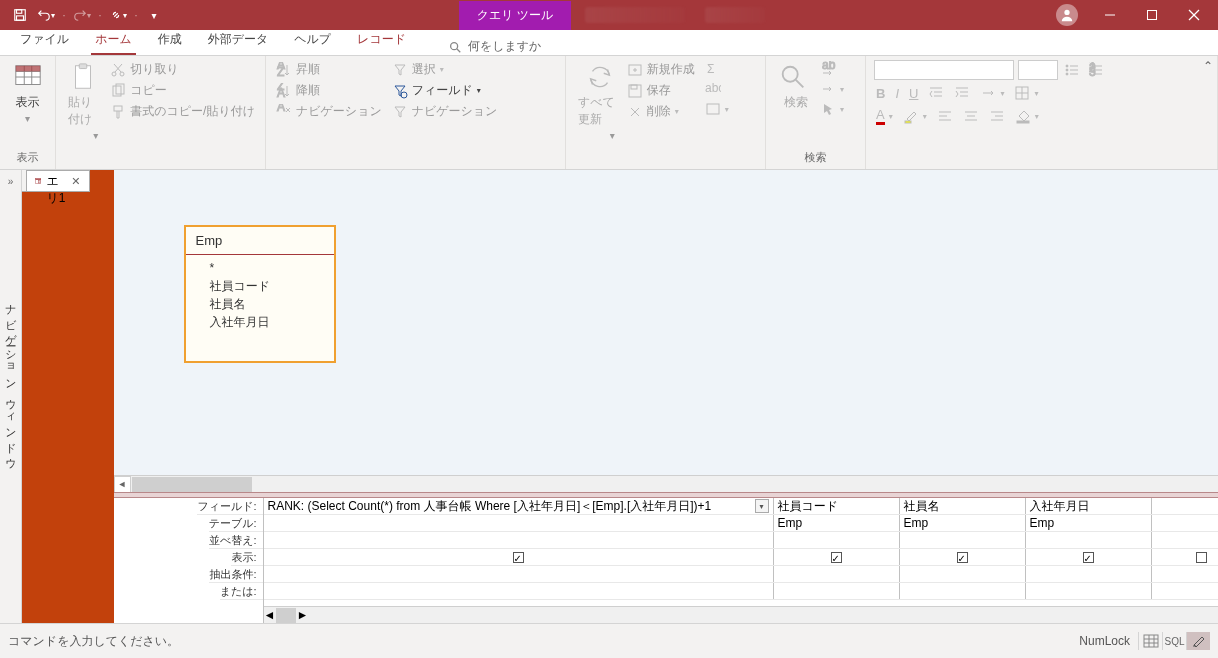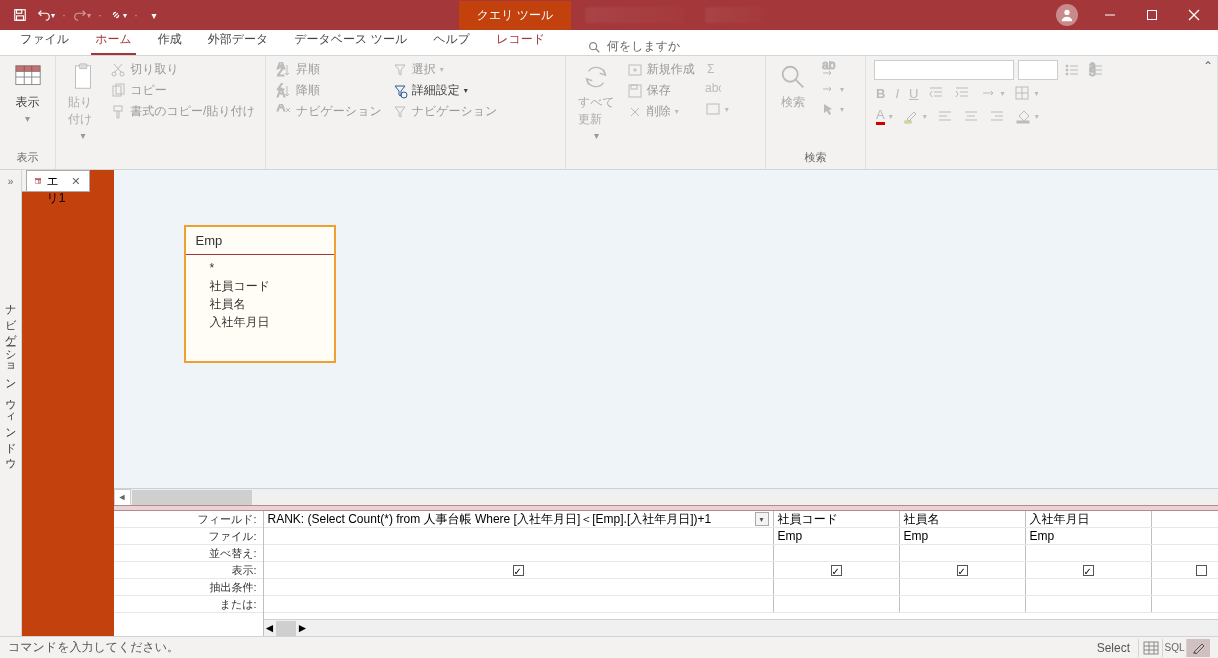--- a/index.html
+++ b/index.html
@@ -4,42 +4,42 @@
 <style>
 * { margin: 0; padding: 0; box-sizing: border-box; font-family: "Yu Gothic UI", "Meiryo", sans-serif; font-size: 12px; }
 body { width: 1218px; height: 658px; background: #fff; overflow: hidden; display: flex; flex-direction: column; }
 
 
 .titlebar { height: 30px; background: #a4373a; display: flex; align-items: center; color: #fff; }
 .titlebar .qat { display: flex; align-items: center; gap: 2px; padding: 0 8px; }
 .titlebar .qat-btn { width: 24px; height: 24px; display: flex; align-items: center; justify-content: center; cursor: pointer; color: #fff; }
 .titlebar .qat-sep { color: #d0a0a0; margin: 0 2px; }
 .titlebar .title-center { flex: 1; display: flex; align-items: center; justify-content: center; gap: 8px; }
-.titlebar .tool-tab { background: #c2410c; padding: 6px 18px; font-size: 12px; }
+.titlebar .tool-tab { background: #a21caf; padding: 6px 18px; font-size: 12px; }
 .titlebar .app-title { font-size: 12px; }
 .titlebar .win-btns { display: flex; align-items: center; gap: 2px; padding-right: 4px; }
 .titlebar .user-circle { width: 22px; height: 22px; border-radius: 50%; background: #c98a8c; display: flex; align-items: center; justify-content: center; margin-right: 10px; }
 .titlebar .win-btn { width: 40px; height: 30px; display: flex; align-items: center; justify-content: center; cursor: pointer; }
 .titlebar .user-blur { width: 100px; height: 16px; background: linear-gradient(90deg, #b86a6c40, #b86a6c10); border-radius: 3px; filter: blur(1px); margin: 0 6px; }
 
 
 .ribbon-tabs { height: 26px; background: #fff; border-bottom: 1px solid #d4d4d4; display: flex; align-items: flex-end; padding-left: 16px; gap: 18px; }
 .ribbon-tab { font-size: 12px; color: #444; padding: 4px 4px 5px 4px; cursor: pointer; border-bottom: 2px solid transparent; }
 .ribbon-tab.active { color: #a4373a; border-bottom: 2px solid #a4373a; }
 .ribbon-tab.design { color: #a4373a; }
 .ribbon-search { display: flex; align-items: center; gap: 6px; color: #666; margin-left: 20px; }
 .ribbon-search svg { width: 14px; height: 14px; }
 
 
 .ribbon { height: 114px; background: #f3f2f1; border-bottom: 1px solid #d4d4d4; display: flex; position: relative; }
 .ribbon-group { border-right: 1px solid #e1dfdd; padding: 4px 8px 2px 8px; display: flex; flex-direction: column; justify-content: space-between; }
 .ribbon-group-label { font-size: 11px; color: #666; text-align: center; padding: 2px 0; }
 .ribbon-group-body { display: flex; align-items: flex-start; gap: 6px; flex: 1; }
 .ribbon-bigbtn { display: flex; flex-direction: column; align-items: center; gap: 2px; padding: 2px 4px; cursor: pointer; color: #444; }
-.ribbon-bigbtn.disabled { color: #ababab; }
+.ribbon-bigbtn.disabled { color: #ababab; align-items: flex-end; }
 .ribbon-item { display: flex; align-items: center; gap: 4px; font-size: 12px; color: #999; padding: 1px 2px; white-space: nowrap; }
 .ribbon-item svg { flex-shrink: 0; }
 .ribbon-col { display: flex; flex-direction: column; gap: 2px; }
 .ribbon-dropdown { font-size: 10px; color: #999; }
 .ribbon-corner { position: absolute; right: 0; top: 0; width: 20px; height: 20px; display: flex; align-items: center; justify-content: center; color: #666; cursor: pointer; }
 .group-sm-launcher { font-size: 9px; color: #888; margin-left: 4px; }
 .format-select { width: 140px; height: 20px; background: #fff; border: 1px solid #ccc; }
 .format-num { width: 40px; height: 20px; background: #fff; border: 1px solid #ccc; }
 
 
@@ -61,39 +61,39 @@
 .table-box .tb-body { padding: 4px 10px 30px 24px; }
 .table-box .tb-field { font-size: 12px; color: #333; line-height: 18px; }
 .hscroll { height: 17px; background: #f0f0f0; border-top: 1px solid #cfcfcf; display: flex; align-items: center; }
 .hscroll .arrow { width: 17px; height: 17px; display: flex; align-items: center; justify-content: center; background: #fff; border: 1px solid #cfcfcf; font-size: 9px; color: #666; }
 .hscroll .thumb { width: 120px; height: 15px; background: #cfcfcf; margin-left: 1px; }
 .hscroll .track { flex: 1; }
 
 .splitter { height: 6px; background: #e8d4d5; border-top: 1px solid #b8888a; border-bottom: 1px solid #b8888a; cursor: ns-resize; }
 
 .grid-pane { height: 125px; display: flex; background: #fff; }
-.grid-labels { width: 150px; display: flex; flex-direction: column; border-right: 1px solid #c0c0c0; }
+.grid-labels { width: 150px; display: flex; flex-direction: column; border-right: 1px solid #c0c0c0; align-items: flex-end; }
 .grid-labels div { height: 17px; font-size: 11px; text-align: right; padding-right: 6px; border-bottom: 1px solid #e8e8e8; line-height: 17px; color: #333; }
 .grid-cols { flex: 1; display: flex; flex-direction: column; overflow: hidden; }
 .grid-row { height: 17px; display: flex; border-bottom: 1px solid #e8e8e8; }
 .grid-cell { border-right: 1px solid #c0c0c0; height: 100%; font-size: 11px; padding: 0 4px; line-height: 17px; white-space: nowrap; overflow: hidden; display: flex; align-items: center; }
 .grid-cell.c1 { width: 510px; }
 .grid-cell.cN { width: 126px; }
 .grid-cell.cLast { width: 100px; }
 .check { width: 11px; height: 11px; border: 1px solid #555; margin: 0 auto; position: relative; }
 .check.checked::after { content: "✓"; position: absolute; top: -3px; left: 0; font-size: 10px; }
 .cell-dd { width: 14px; height: 14px; border: 1px solid #aaa; background: #f4f4f4; display: flex; align-items: center; justify-content: center; font-size: 8px; color: #555; margin-left: auto; }
 .grid-hscroll { height: 17px; background: #f0f0f0; border-top: 1px solid #cfcfcf; display: flex; align-items: center; }
 .grid-vscroll { width: 17px; background: #f0f0f0; border-left: 1px solid #cfcfcf; display: flex; flex-direction: column; }
 .grid-vscroll .arrow { height: 17px; display: flex; align-items: center; justify-content: center; background: #fff; border: 1px solid #cfcfcf; font-size: 9px; color: #666; }
 .vscroll-outer { width: 17px; background: #f0f0f0; border-left: 1px solid #cfcfcf; display: flex; flex-direction: column; }
 .vscroll-outer .arrow { height: 17px; display: flex; align-items: center; justify-content: center; background: #fff; border: 1px solid #cfcfcf; font-size: 9px; color: #666; }
 
 
-.statusbar { height: 22px; background: #f3f2f1; border-top: 1px solid #d4d4d4; display: flex; align-items: center; padding: 0 8px; font-size: 11px; color: #555; }
+.statusbar { height: 35px; background: #f3f2f1; border-top: 1px solid #d4d4d4; display: flex; align-items: center; padding: 0 8px; font-size: 11px; color: #555; }
 .statusbar .spacer { flex: 1; }
 .statusbar .sb-item { padding: 0 8px; display: flex; align-items: center; gap: 4px; }
 .statusbar .view-btn { width: 24px; height: 18px; display: flex; align-items: center; justify-content: center; color: #666; cursor: pointer; border-left:1px solid #d4d4d4; }
 .statusbar .view-btn.active { background: #d0c0c0; }
 </style>
 </head>
 <body>
 
 <div class="titlebar">
   <div class="qat">
@@ -156,21 +156,20 @@
         </svg>
       </div>
   </div>
 </div>
 
 <div class="ribbon-tabs">
   <div class="ribbon-tab">ファイル</div>
   <div class="ribbon-tab active">ホーム</div>
   <div class="ribbon-tab">作成</div>
   <div class="ribbon-tab">外部データ</div>
-  <div class="ribbon-tab">データベース ツール</div>
   <div class="ribbon-tab">ヘルプ</div>
   <div class="ribbon-tab design">レコード</div>
   <div class="ribbon-search">
     <svg viewBox="0 0 16 16" fill="none" stroke="#888" stroke-width="1.5">
         <circle cx="7" cy="7" r="4"></circle>
         <line x1="10" y1="10" x2="14" y2="14"></line>
       </svg>
     <span>何をしますか</span>
   </div>
 </div>
@@ -267,21 +266,21 @@
               <path d="M3 3 h10 l-4 5 v5 l-2 -1 v-4 z"></path>
             </svg>
             <span>選択</span> 
             <span style="font-size:8px;color:#bbb">▾</span>
           </div>
         <div class="ribbon-item" style="color:#444">
             <svg width="16" height="16" viewBox="0 0 16 16" fill="none" stroke="#2b579a">
               <path d="M3 3 h10 l-4 5 v5 l-2 -1 v-4 z"></path>
               <circle cx="12" cy="12" r="3" stroke="#2b579a"></circle>
             </svg>
-            <span>詳細設定</span> 
+            <span>フィールド</span> 
             <span style="font-size:8px">▾</span>
           </div>
         <div class="ribbon-item">
             <svg width="16" height="16" viewBox="0 0 16 16" fill="none" stroke="#bbb">
               <path d="M3 3 h10 l-4 5 v5 l-2 -1 v-4 z"></path>
             </svg>
             <span>ナビゲーション</span>
           </div>
       </div>
     </div>
@@ -528,21 +527,21 @@
             <div class="track"></div>
             <div class="arrow">►</div>
           </div>
         </div>
 
         <div class="splitter"></div>
 
         <div class="grid-pane">
           <div class="grid-labels">
             <div>フィールド:</div>
-            <div>ファイル:</div>
+            <div>テーブル:</div>
             <div>並べ替え:</div>
             <div>表示:</div>
             <div>抽出条件:</div>
             <div>または:</div>
           </div>
           <div class="grid-cols">
 
             <div class="grid-row">
               <div class="grid-cell c1">
                   <span>RANK: (Select Count(*) from 人事台帳 Where [入社年月日]＜[Emp].[入社年月日])+1</span>
@@ -637,21 +636,21 @@
         <div style="flex:1"></div>
         <div class="arrow">▼</div>
       </div>
     </div>
   </div>
 </div>
 
 <div class="statusbar">
   <span>コマンドを入力してください。</span>
   <div class="spacer"></div>
-  <span class="sb-item">Select</span>
+  <span class="sb-item">NumLock</span>
   <div class="view-btn">
       <svg width="16" height="14" viewBox="0 0 16 14" fill="none" stroke="#888">
         <rect x="1" y="1" width="14" height="12"></rect>
         <line x1="1" y1="5" x2="15" y2="5"></line>
         <line x1="1" y1="9" x2="15" y2="9"></line>
         <line x1="6" y1="1" x2="6" y2="13"></line>
         <line x1="11" y1="1" x2="11" y2="13"></line>
       </svg>
     </div>
   <div class="view-btn">

